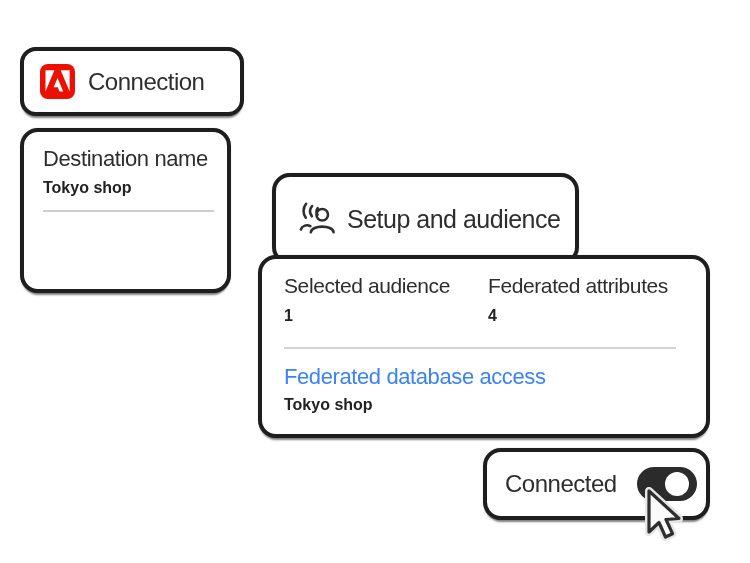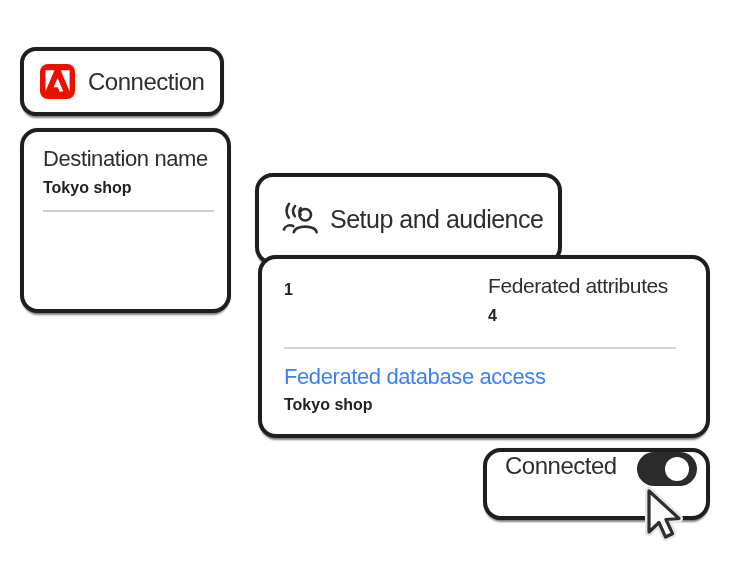--- a/index.html
+++ b/index.html
@@ -8,49 +8,49 @@
     background:#ffffff;
     font-family:"Liberation Sans", sans-serif;
     color:#2e2e2e;
   }
   .card{
     position:absolute;box-sizing:border-box;background:#ffffff;
     border:4px solid #1e1e1e;border-radius:18px;
     box-shadow:0 4px 2px -2px rgba(25,25,25,0.55), 0 0 1px rgba(25,25,25,0.35);
   }
   
-  .card-connection{left:20px;top:47px;width:204px;height:69px;border-radius:16px;
+  .card-connection{left:20px;top:47px;width:224px;height:69px;border-radius:16px;
     display:flex;align-items:center;gap:13px;padding-left:16px;}
   .logo-box{width:35px;height:35px;flex:none;}
   .logo-box svg{width:35px;height:35px;display:block;}
   .chip-title{font-size:24px;letter-spacing:-0.5px;white-space:nowrap;color:#2e2e2e;}
   
-  .card-destination{left:20px;top:128px;width:211px;height:185px;padding:13px 13px 0 19px;}
+  .card-destination{left:20px;top:128px;width:211px;height:165px;padding:13px 13px 0 19px;}
   .f-label{font-size:22px;line-height:28px;letter-spacing:-0.4px;white-space:nowrap;color:#2e2e2e;}
   .f-value{font-size:16px;font-weight:bold;line-height:20px;margin-top:5px;color:#222;white-space:nowrap;}
   .divider{border:none;border-top:2px solid #cfcfcf;margin:12px 0 12px 0;height:0;}
   
-  .card-setup{left:255px;top:173px;width:307px;height:92px;
+  .card-setup{left:272px;top:173px;width:307px;height:92px;
     display:flex;align-items:center;gap:11px;padding-left:22px;}
   .aud-icon{width:38px;height:38px;flex:none;}
   .aud-icon svg{width:38px;height:38px;display:block;}
   .card-setup .chip-title{font-size:25px;}
   
   .card-summary{left:258px;top:255px;width:452px;height:183px;padding:14px 30px 0 22px;}
   .stats{display:flex;}
   .stat{flex:1 1 auto;}
   .stat.first{flex:0 0 204px;}
   .stat-label{font-size:21px;line-height:26px;letter-spacing:-0.4px;white-space:nowrap;color:#2e2e2e;}
   .stat-value{font-size:16px;font-weight:bold;line-height:20px;margin-top:7px;color:#222;}
   .card-summary .divider{margin:21px 0 14px 0;border-top:2px solid #d4d4d4;}
   .fed-label{font-size:22px;line-height:27px;letter-spacing:-0.4px;white-space:nowrap;color:#3b82f6;}
   .fed-value{font-size:16px;font-weight:bold;line-height:20px;margin-top:5px;color:#222;}
   
   .card-connected{left:483px;top:448px;width:227px;height:72px;
-    display:flex;align-items:flex-start;justify-content:space-between;
+    display:flex;align-items:center;justify-content:space-between;
     padding:0 9px 0 18px;}
   .card-connected .chip-title{font-size:24px;}
   .toggle{width:60px;height:34px;background:#2b2b2b;border-radius:17px;
     position:relative;flex:none;cursor:pointer;}
   .toggle .knob{position:absolute;right:8px;top:5px;width:24px;height:24px;
     background:#ffffff;border-radius:50%;}
   
   .cursor{position:absolute;left:645px;top:487px;width:44px;height:58px;pointer-events:none;}
 </style>
 </head>
@@ -92,20 +92,21 @@
         <path d="M14.8,6.3 C12.2,9.6 12.2,14 14.6,17.2"></path>
         <path d="M20.8,8.6 C19.2,10.6 19.2,13.4 20.6,15.4"></path>
       </svg>
     </span>
     <span class="chip-title">Setup and audience</span>
   </div>
 
   <div class="card card-summary">
     <div class="stats">
       <div class="stat first">
+        <div class="stat-label">Selected audience</div>
         <div class="stat-value">1</div>
       </div>
       <div class="stat">
         <div class="stat-label">Federated attributes</div>
         <div class="stat-value">4</div>
       </div>
     </div>
     <hr class="divider">
     <div>
       <div class="fed-label">Federated database access</div>

